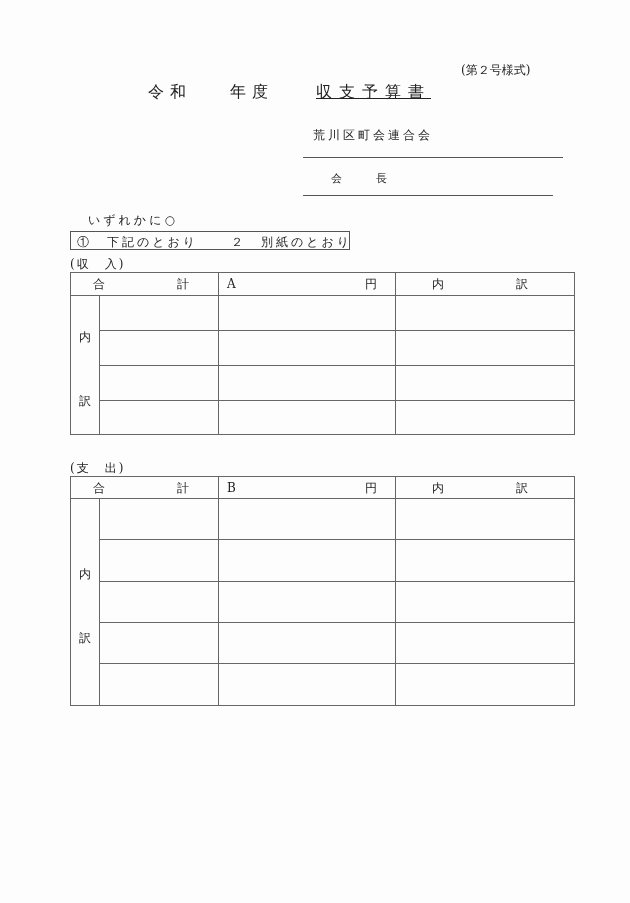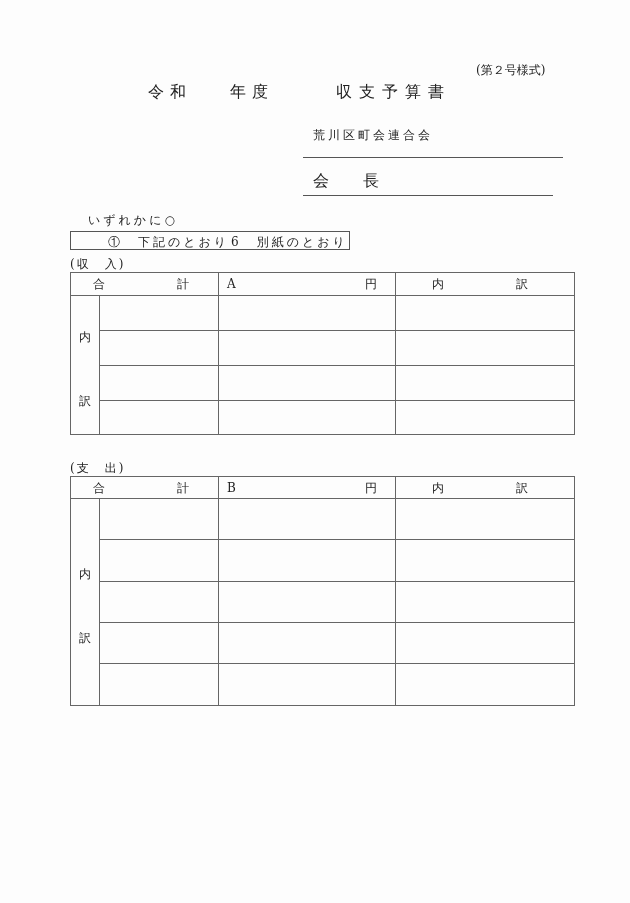--- a/index.html
+++ b/index.html
@@ -1,25 +1,25 @@
 <!DOCTYPE html>
 <html><head>
 <meta charset="utf-8">
 <style>
   html, body { margin:0; padding:0; }
   body {
     width:630px; height:903px; background:#fdfdfd; position:relative; overflow:hidden;
     font-family:"DejaVu Serif", "Liberation Serif", serif; color:#222;
   }
   .abs { position:absolute; white-space:nowrap; }
-  .form-no { left:476px; top:62px; font-size:12px; }
+  .form-no { left:461px; top:62px; font-size:12px; }
   .title { top:82px; font-size:16px; letter-spacing:6px; }
-  .t1 { left:116px;margin-left:32px; } .t2 { left:230px; } .t3 { left:336px; letter-spacing:7px; }
+  .t1 { left:116px;margin-left:32px; } .t2 { left:230px; } .t3 { left:316px; letter-spacing:7px;text-decoration:underline; }
   .org { left:313px; top:127px; font-size:12px; letter-spacing:3px; }
-  .pres { left:313px; top:171px; font-size:16px; }
+  .pres { left:331px; top:171px; font-size:11px; }
   .pres span { display:inline-block; }
   .pres .gap { width:34px; }
   .hline { position:absolute; height:1px; background:#555; }
   .hint { left:76px; top:212px; font-size:12px; letter-spacing:3px;margin-left:12px; }
   .choice-box { position:absolute; left:70px; top:231px; width:280px; height:19px; border:1px solid #555; box-sizing:border-box; font-size:12px; }
   .choice-box span { position:absolute; top:2px; letter-spacing:3px; white-space:nowrap; }
   .sec-label { font-size:12px; letter-spacing:2px; }
   table.grid { position:absolute; border-collapse:collapse; table-layout:fixed; font-size:12px; }
   table.grid td { border:1px solid #666; padding:0; box-sizing:border-box; }
   .hdr td { position:relative; }
@@ -38,22 +38,22 @@
 
 <div class="abs org">荒川区町会連合会</div>
 <div class="hline" style="left:303px; top:157px; width:260px;"></div>
 <div class="abs pres">
   <span>会</span><span class="gap"></span><span>長</span>
 </div>
 <div class="hline" style="left:303px; top:195px; width:250px;"></div>
 
 <div class="abs hint">いずれかに○</div>
 <div class="choice-box">
-  <span style="left:6px;margin-left:31px;">①　下記のとおり</span>
-  <span style="left:160px;">6　別紙のとおり</span>
+  <span style="left:6px;">①　下記のとおり</span>
+  <span style="left:160px;">２　別紙のとおり</span>
 </div>
 
 <div class="abs sec-label" style="left:70px; top:256px;text-align:center;">(収　入)</div>
 <table class="grid" style="left:70px; top:272px; width:504px;">
   <colgroup>
       <col style="width:29px">
       <col style="width:119px">
       <col style="width:177px">
       <col style="width:179px">
     </colgroup>

